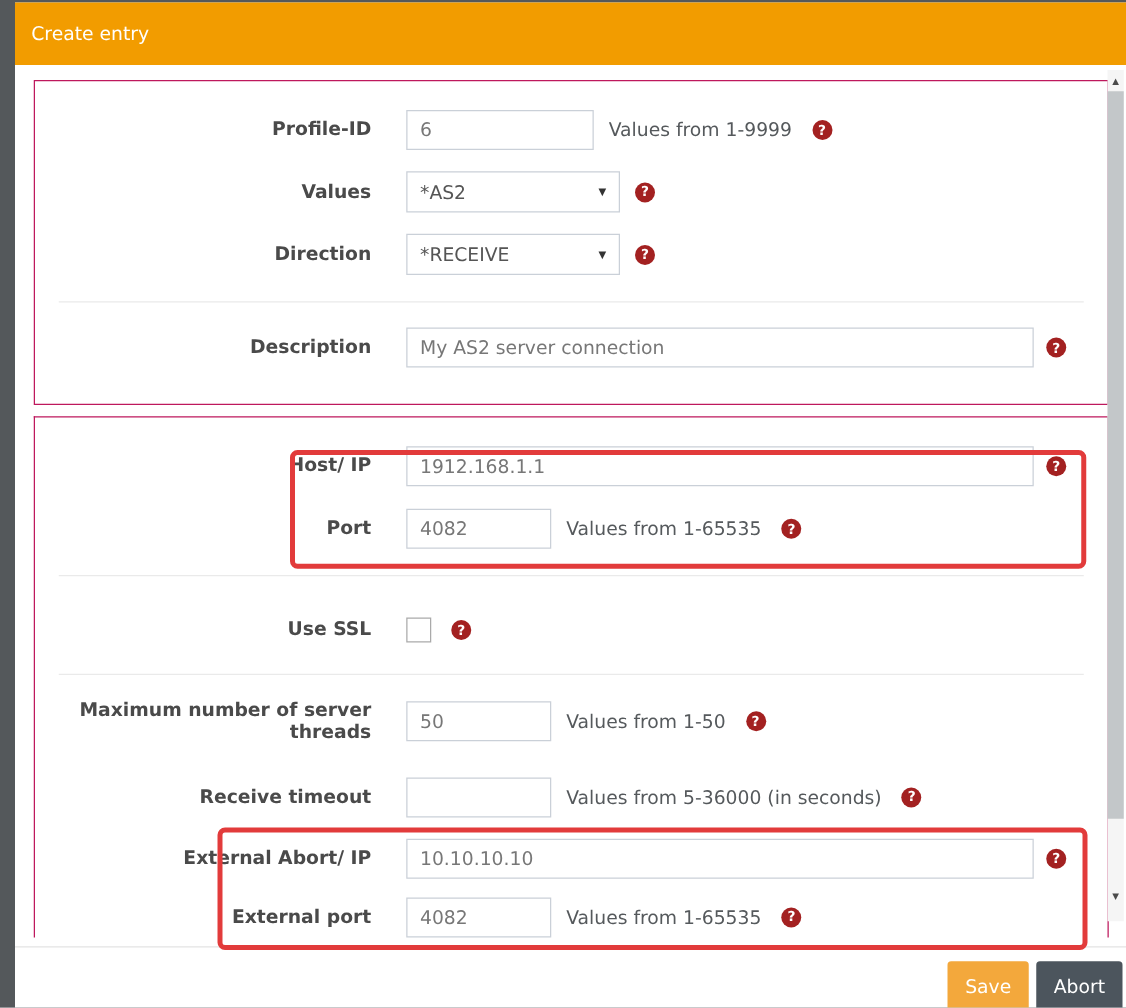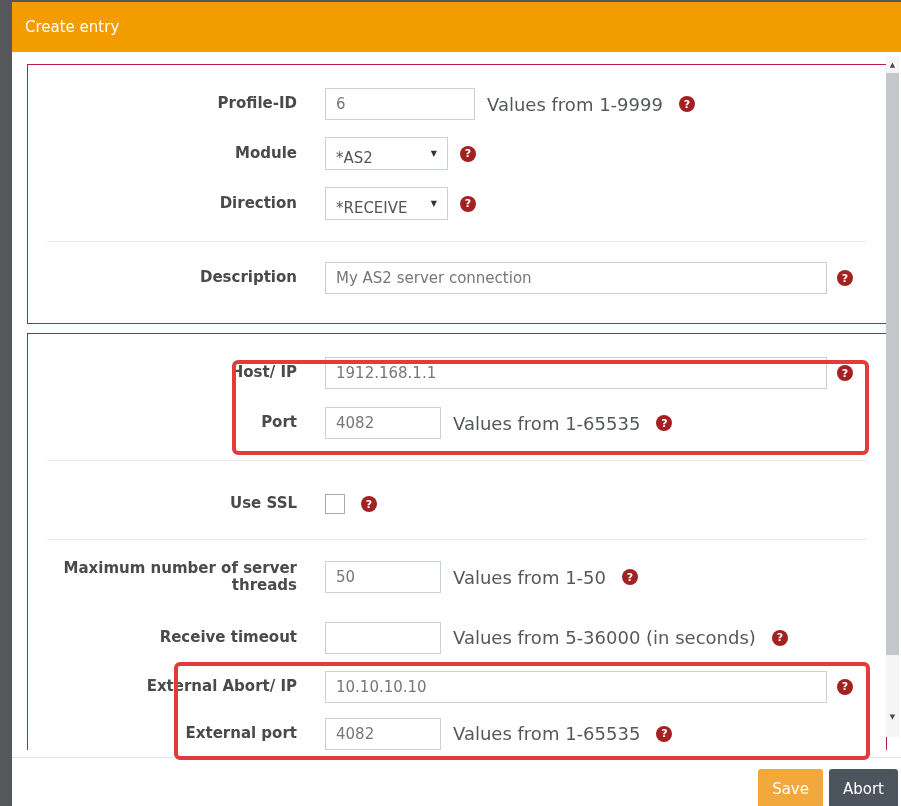--- a/index.html
+++ b/index.html
@@ -17,25 +17,25 @@
   .card { border:1px solid #be185d; background:#fff; }
   .card1 { margin:12px 15px 0; padding-top:23px; padding-bottom:29px; }
   .card2 { margin:9px 15px 0; padding-top:23px; border-bottom:none; }
 
   .row { display:flex; align-items:center; padding-left:19px; min-height:32px; }
   .lbl { width:250px; text-align:right; font-weight:bold; color:#4a4a4a; font-size:15px; line-height:1.15; flex:none; }
   .ctl { margin-left:28px; }
   .inp { height:32px; border:1px solid #cad0d8; padding:0 10px; font-size:15px; color:#777;
          font-family:inherit; background:#fff; outline:none; }
   .w150 { width:150px; } .w100 { width:116px; } .wide { width:502px; }
-  .select { width:123px; height:33px; border:1px solid #cad0d8; background:#fff; display:flex;
-            align-items:flex-start; justify-content:space-between; padding:11px 10px; font-size:15px;
+  .select { width:171px; height:33px; border:1px solid #cad0d8; background:#fff; display:flex;
+            align-items:center; justify-content:space-between; padding:11px 10px; font-size:15px;
             color:#555; cursor:pointer; flex:none; }
   .sel-arrow { font-size:8px; color:#333; }
-  .hint { margin-left:12px; color:#55595c; font-size:18px; white-space:nowrap; }
+  .hint { margin-left:12px; color:#55595c; font-size:15px; white-space:nowrap; }
   .help { margin-left:16px; width:16px; height:16px; border-radius:50%; background:#A32121; color:#fff;
           font-size:11px; font-weight:bold; display:inline-flex; align-items:center; justify-content:center;
           flex:none; cursor:pointer; line-height:1; }
   .help.tight { margin-left:12px; }
   .help.desc { margin-left:10px; }
   .chk { width:20px; height:20px; margin-left:28px; appearance:none; -webkit-appearance:none;
          border:1px solid #aaa; background:#fff; cursor:pointer; flex:none; }
 
   .sep  { border-top:1px solid #eaeaea; margin:21px 19px 20px; }
   .sep-a { border-top:1px solid #eaeaea; margin:21px 19px 27px; }
@@ -77,21 +77,21 @@
     <div class="modal-body">
 
       <div class="card card1">
         <div class="row">
           <label class="lbl">Profile-ID</label>
           <input class="inp w150 ctl" value="6" style="">
           <span class="hint">Values from 1-9999</span>
           <span class="help">?</span>
         </div>
         <div class="row mt17">
-          <label class="lbl">Module</label>
+          <label class="lbl">Values</label>
           <div class="select ctl">
             <span>*AS2</span>
             <span class="sel-arrow">▼</span>
           </div>
           <span class="help tight">?</span>
         </div>
         <div class="row mt17">
           <label class="lbl">Direction</label>
           <div class="select ctl">
             <span>*RECEIVE</span>

